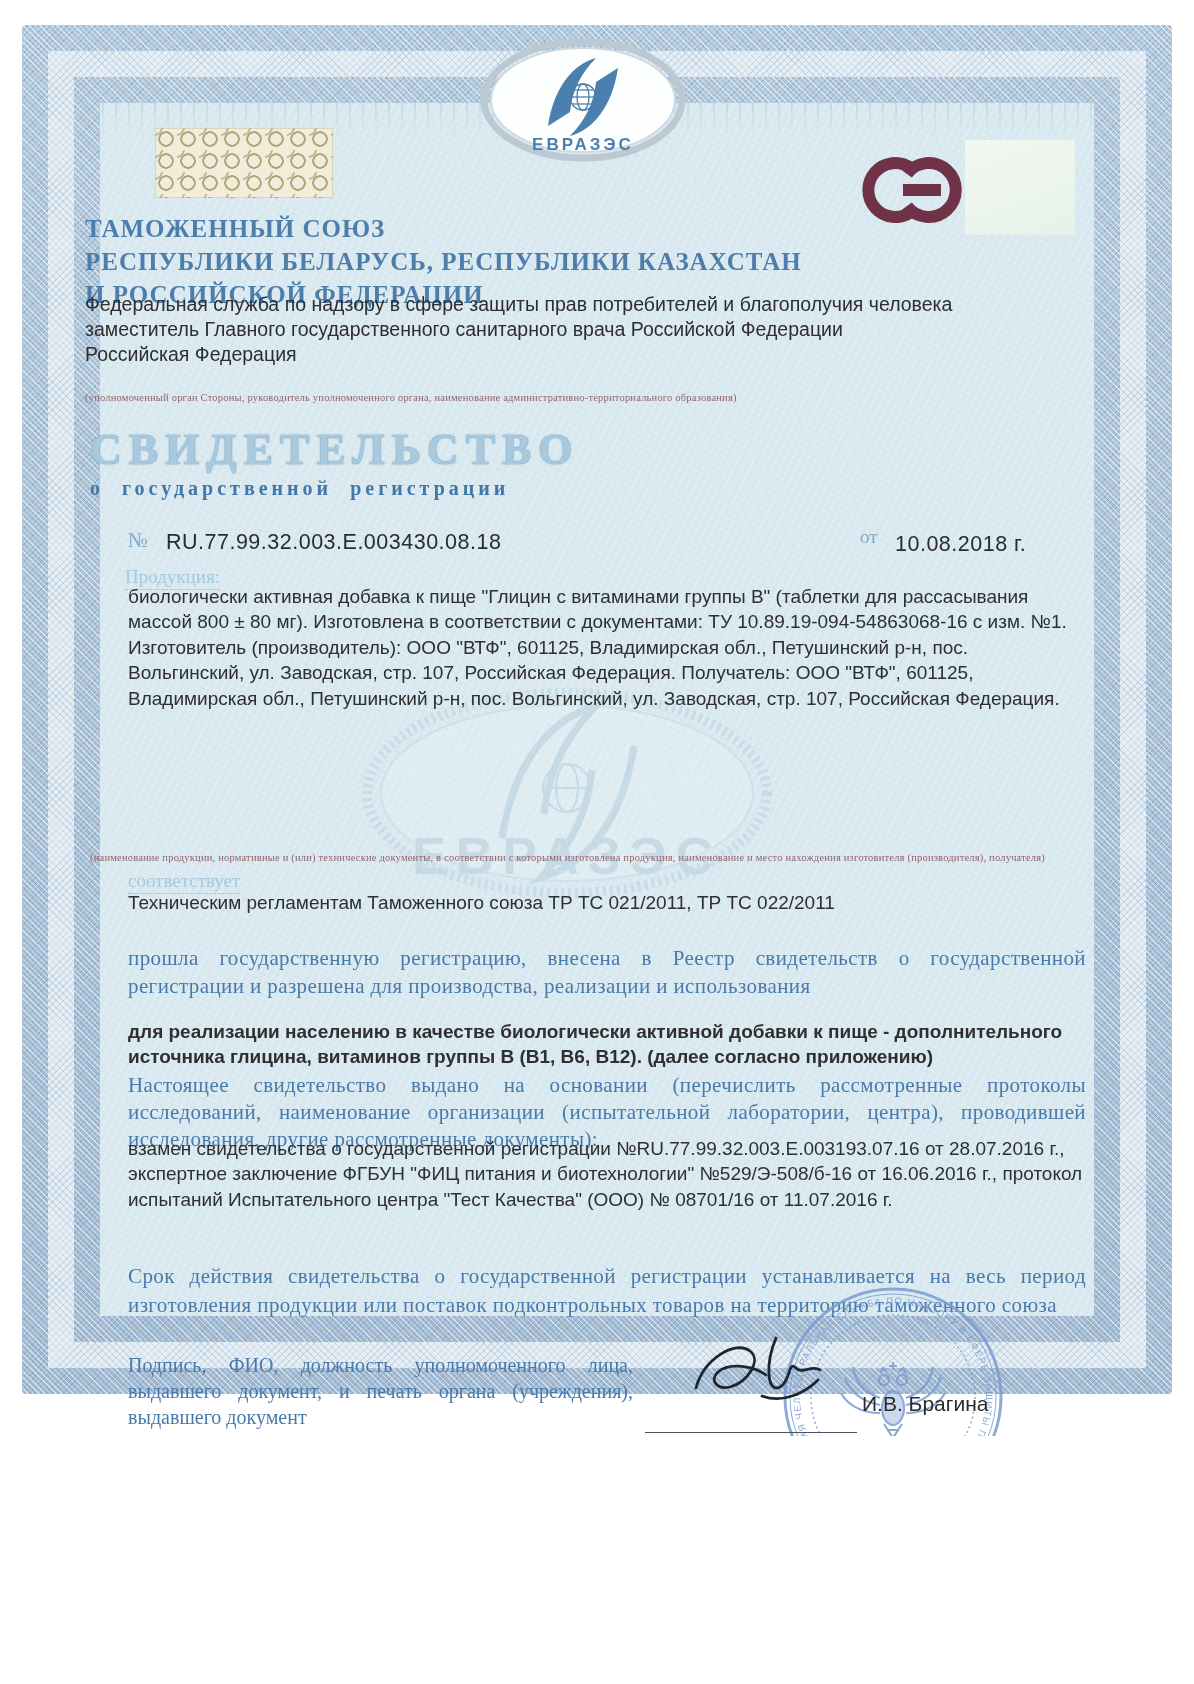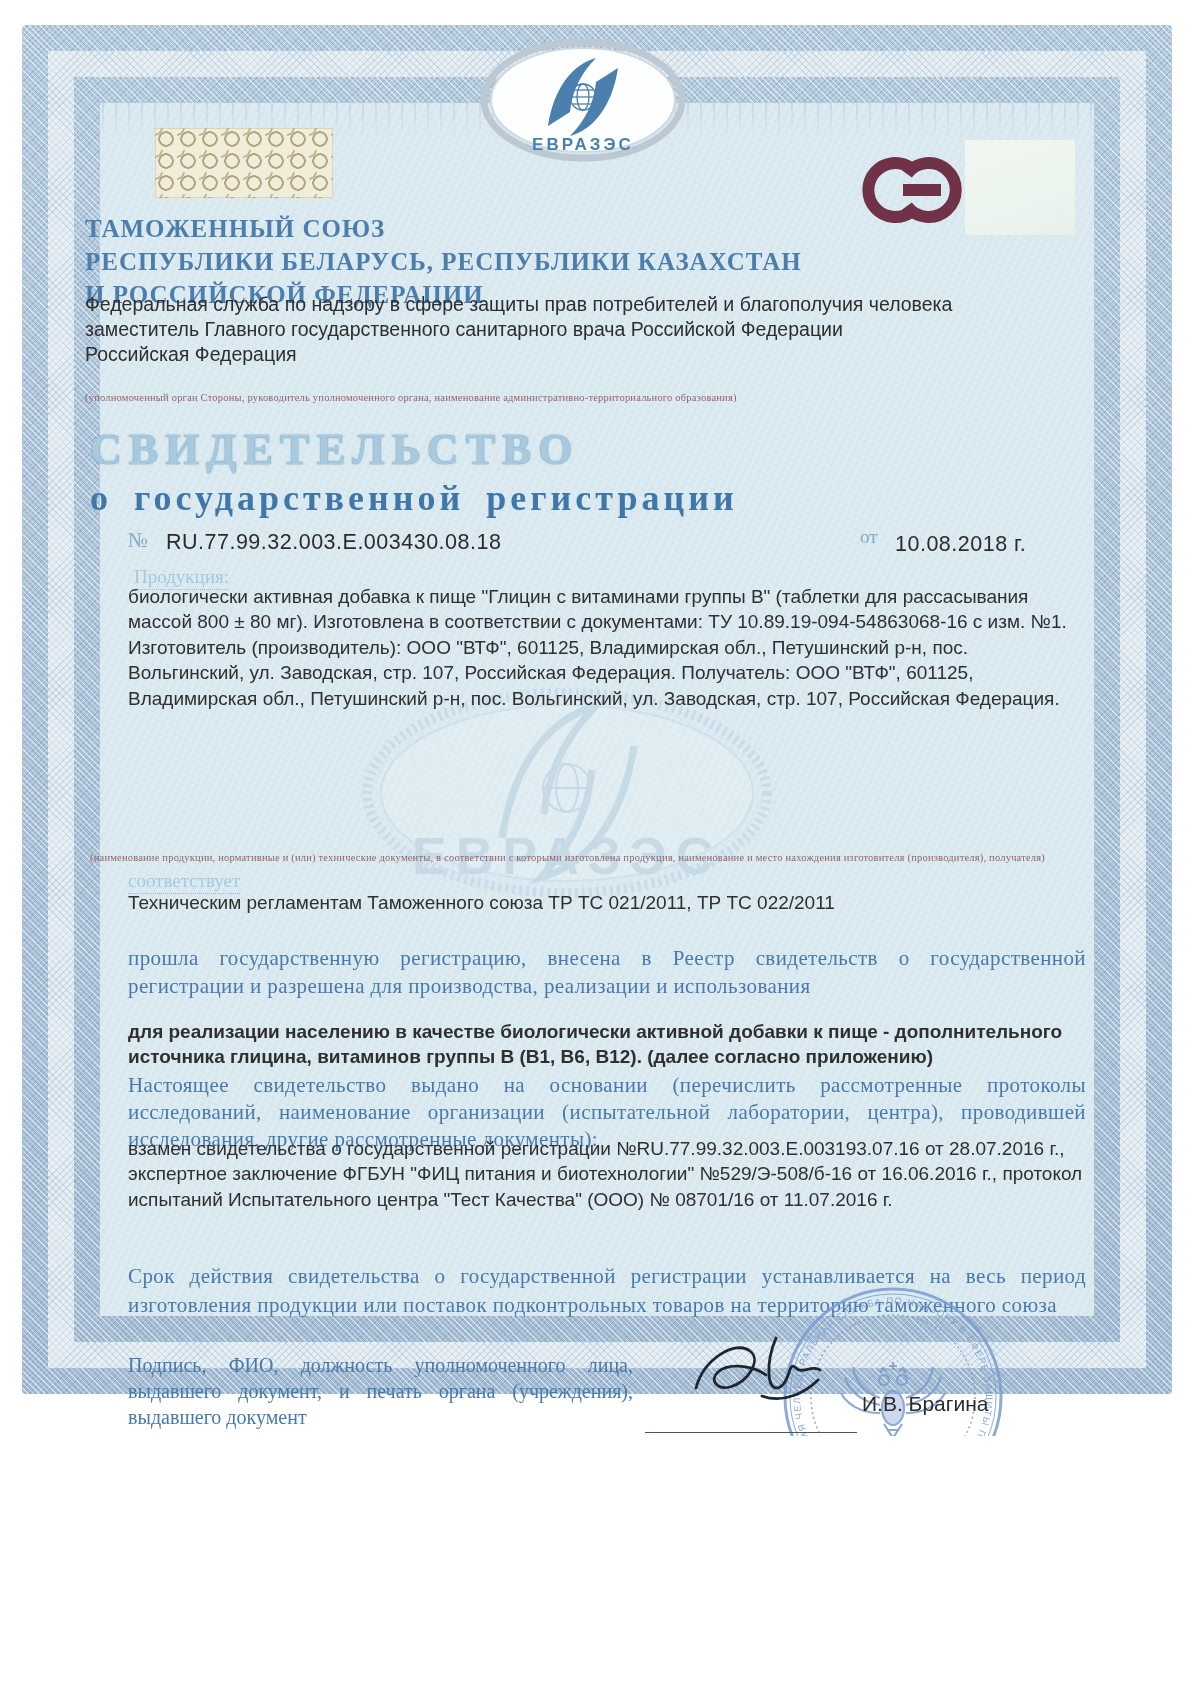--- a/index.html
+++ b/index.html
@@ -30,21 +30,21 @@
   .ctr{text-align:left;}
   
   .h-union{left:85px;width:940px;top:212px;color:#4d7dab;font-weight:bold;
       font-size:25px;line-height:33px;letter-spacing:1px;}
   .h-agency{left:85px;width:940px;top:292px;color:#2e2e2e;font-family:"Liberation Sans",sans-serif;
       font-size:19.5px;line-height:25px;}
   .cap{color:#95636b;font-size:10.5px;letter-spacing:.2px;white-space:nowrap;overflow:hidden;}
   .cap1{left:85px;width:940px;top:392px;}
   .t-main{left:90px;width:940px;top:424px;font-size:44px;font-weight:bold;letter-spacing:7px;
       color:#a9cade;text-shadow:0 0 1px #6d9cc0,0 0 2px #7fa9c8;}
-  .t-sub{left:90px;width:940px;top:477px;font-size:36px;font-weight:bold;letter-spacing:4px;
+  .t-sub{left:90px;width:940px;top:477px;font-size:20px;font-weight:bold;letter-spacing:4px;
       word-spacing:9px;color:#4077a8;}
   
   .regline{left:128px;width:958px;top:528px;height:30px;}
   .bluelab{color:#7fa9c9;font-size:21px;}
   .blk{color:#2b2b2b;font-family:"Liberation Sans",sans-serif;}
   .regnum{font-size:21.5px;letter-spacing:.5px;}
   
   .flab{color:#a5c9de;font-size:19px;border-bottom:1px dotted #9fb8cc;padding-bottom:1px;}
   .para-blk{color:#2f2f2f;font-family:"Liberation Sans",sans-serif;font-size:19px;line-height:25.4px;
       text-align:left;}
@@ -130,21 +130,21 @@
   <div class="abs ctr t-main">СВИДЕТЕЛЬСТВО</div>
   <div class="abs ctr t-sub">о государственной регистрации</div>
 
   <div class="abs regline">
     <span class="abs bluelab" style="left:0;top:0;">№</span>
     <span class="abs blk regnum" style="left:38px;top:2px;">RU.77.99.32.003.E.003430.08.18</span>
     <span class="abs bluelab" style="left:732px;top:-2px;font-size:19px;">от</span>
     <span class="abs blk regnum" style="left:767px;top:4px;">10.08.2018 г.</span>
   </div>
 
-  <span class="abs flab" style="left:134px;top:566px;z-index:1;">Продукция:</span>
+  <span class="abs flab" style="left:125px;top:566px;z-index:1;">Продукция:</span>
   <div class="abs bodyw para-blk" style="top:584px;z-index:2;">биологически активная добавка к пище "Глицин с витаминами группы В" (таблетки для рассасывания массой 800 ± 80 мг). Изготовлена в соответствии с документами: ТУ 10.89.19-094-54863068-16 с изм. №1. Изготовитель (производитель): ООО "ВТФ", 601125, Владимирская обл., Петушинский р-н, пос. Вольгинский, ул. Заводская, стр. 107, Российская Федерация.  Получатель: ООО "ВТФ", 601125, Владимирская обл., Петушинский р-н, пос. Вольгинский, ул. Заводская, стр. 107, Российская Федерация.</div>
 
   <svg class="abs wm" width="430" height="220" viewBox="0 0 430 220">
     <ellipse cx="215" cy="105" rx="200" ry="100" fill="none" stroke="#bad2e2" stroke-width="10" stroke-dasharray="3 4"></ellipse>
     <ellipse cx="215" cy="105" rx="186" ry="88" fill="rgba(240,247,250,.45)" stroke="#c6dae6" stroke-width="2"></ellipse>
     <g fill="none" stroke="#b7cfe0" stroke-width="7">
       <path d="M150 150 C162 72 200 30 244 18 C216 46 196 82 192 126"></path>
       <path d="M282 58 C270 136 232 178 188 190 C216 162 236 126 240 82"></path>
     </g>
     <g stroke="#b7cfe0" fill="none" stroke-width="2">

